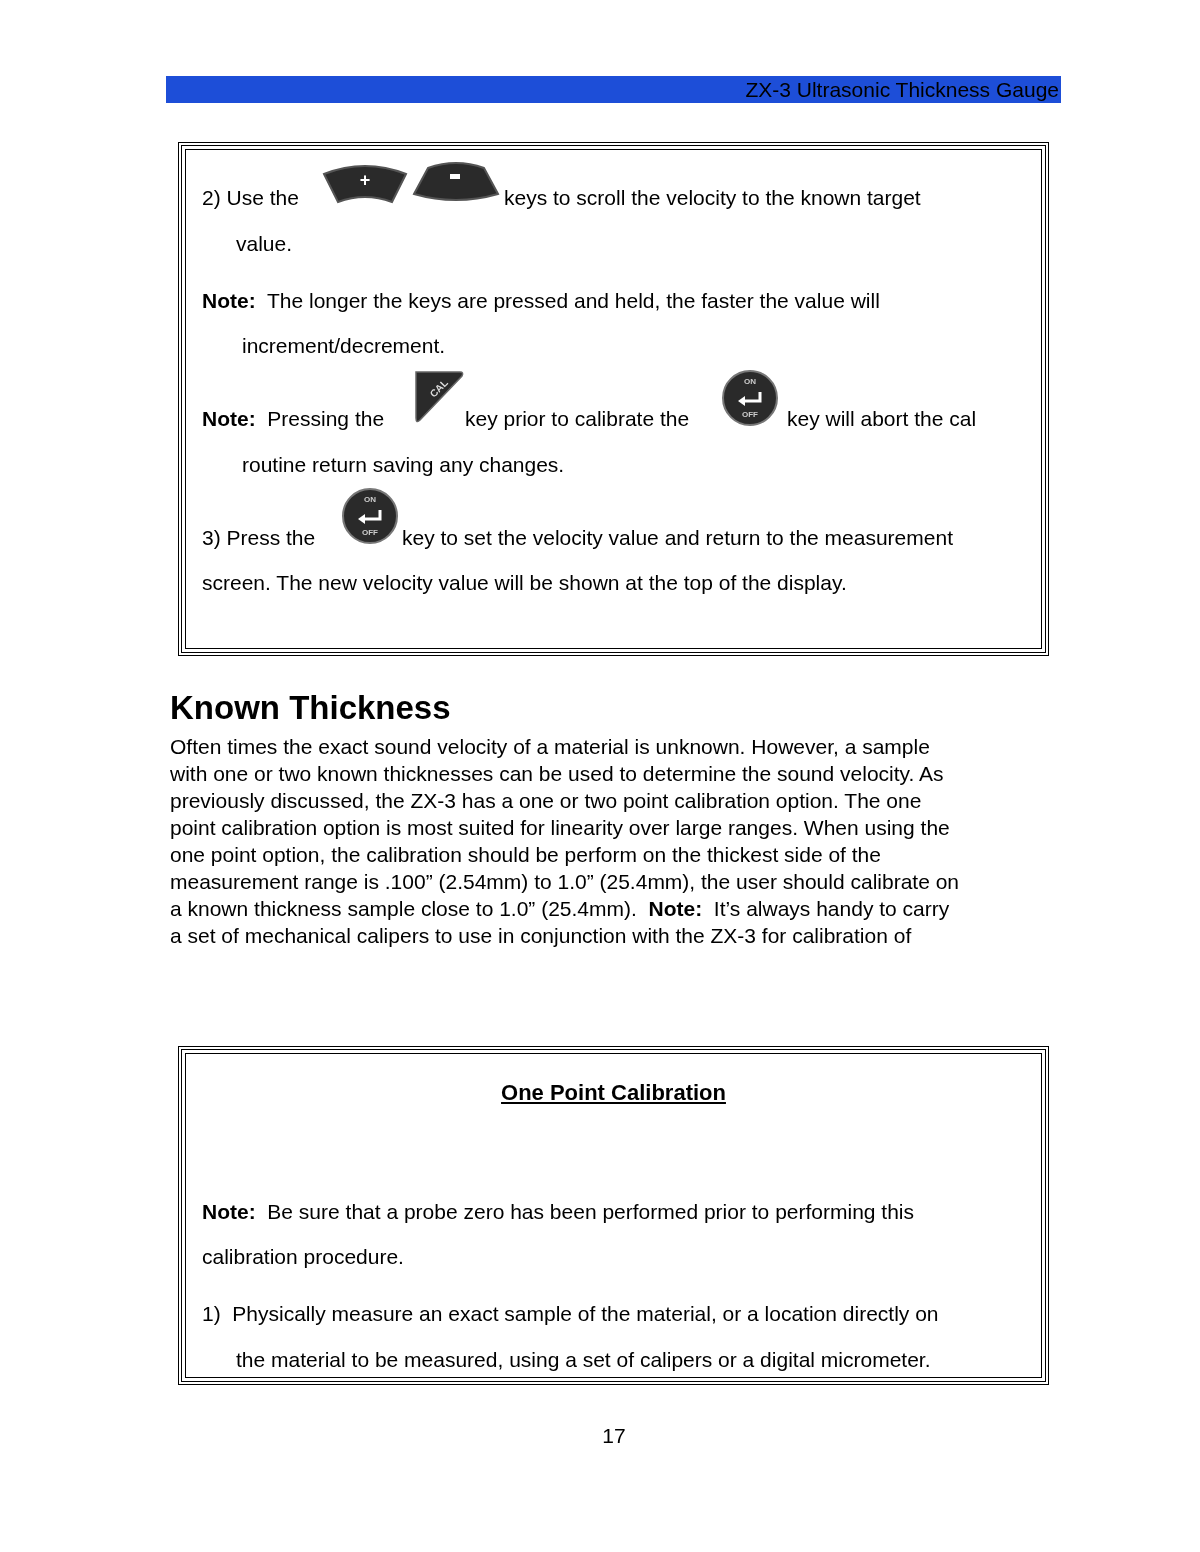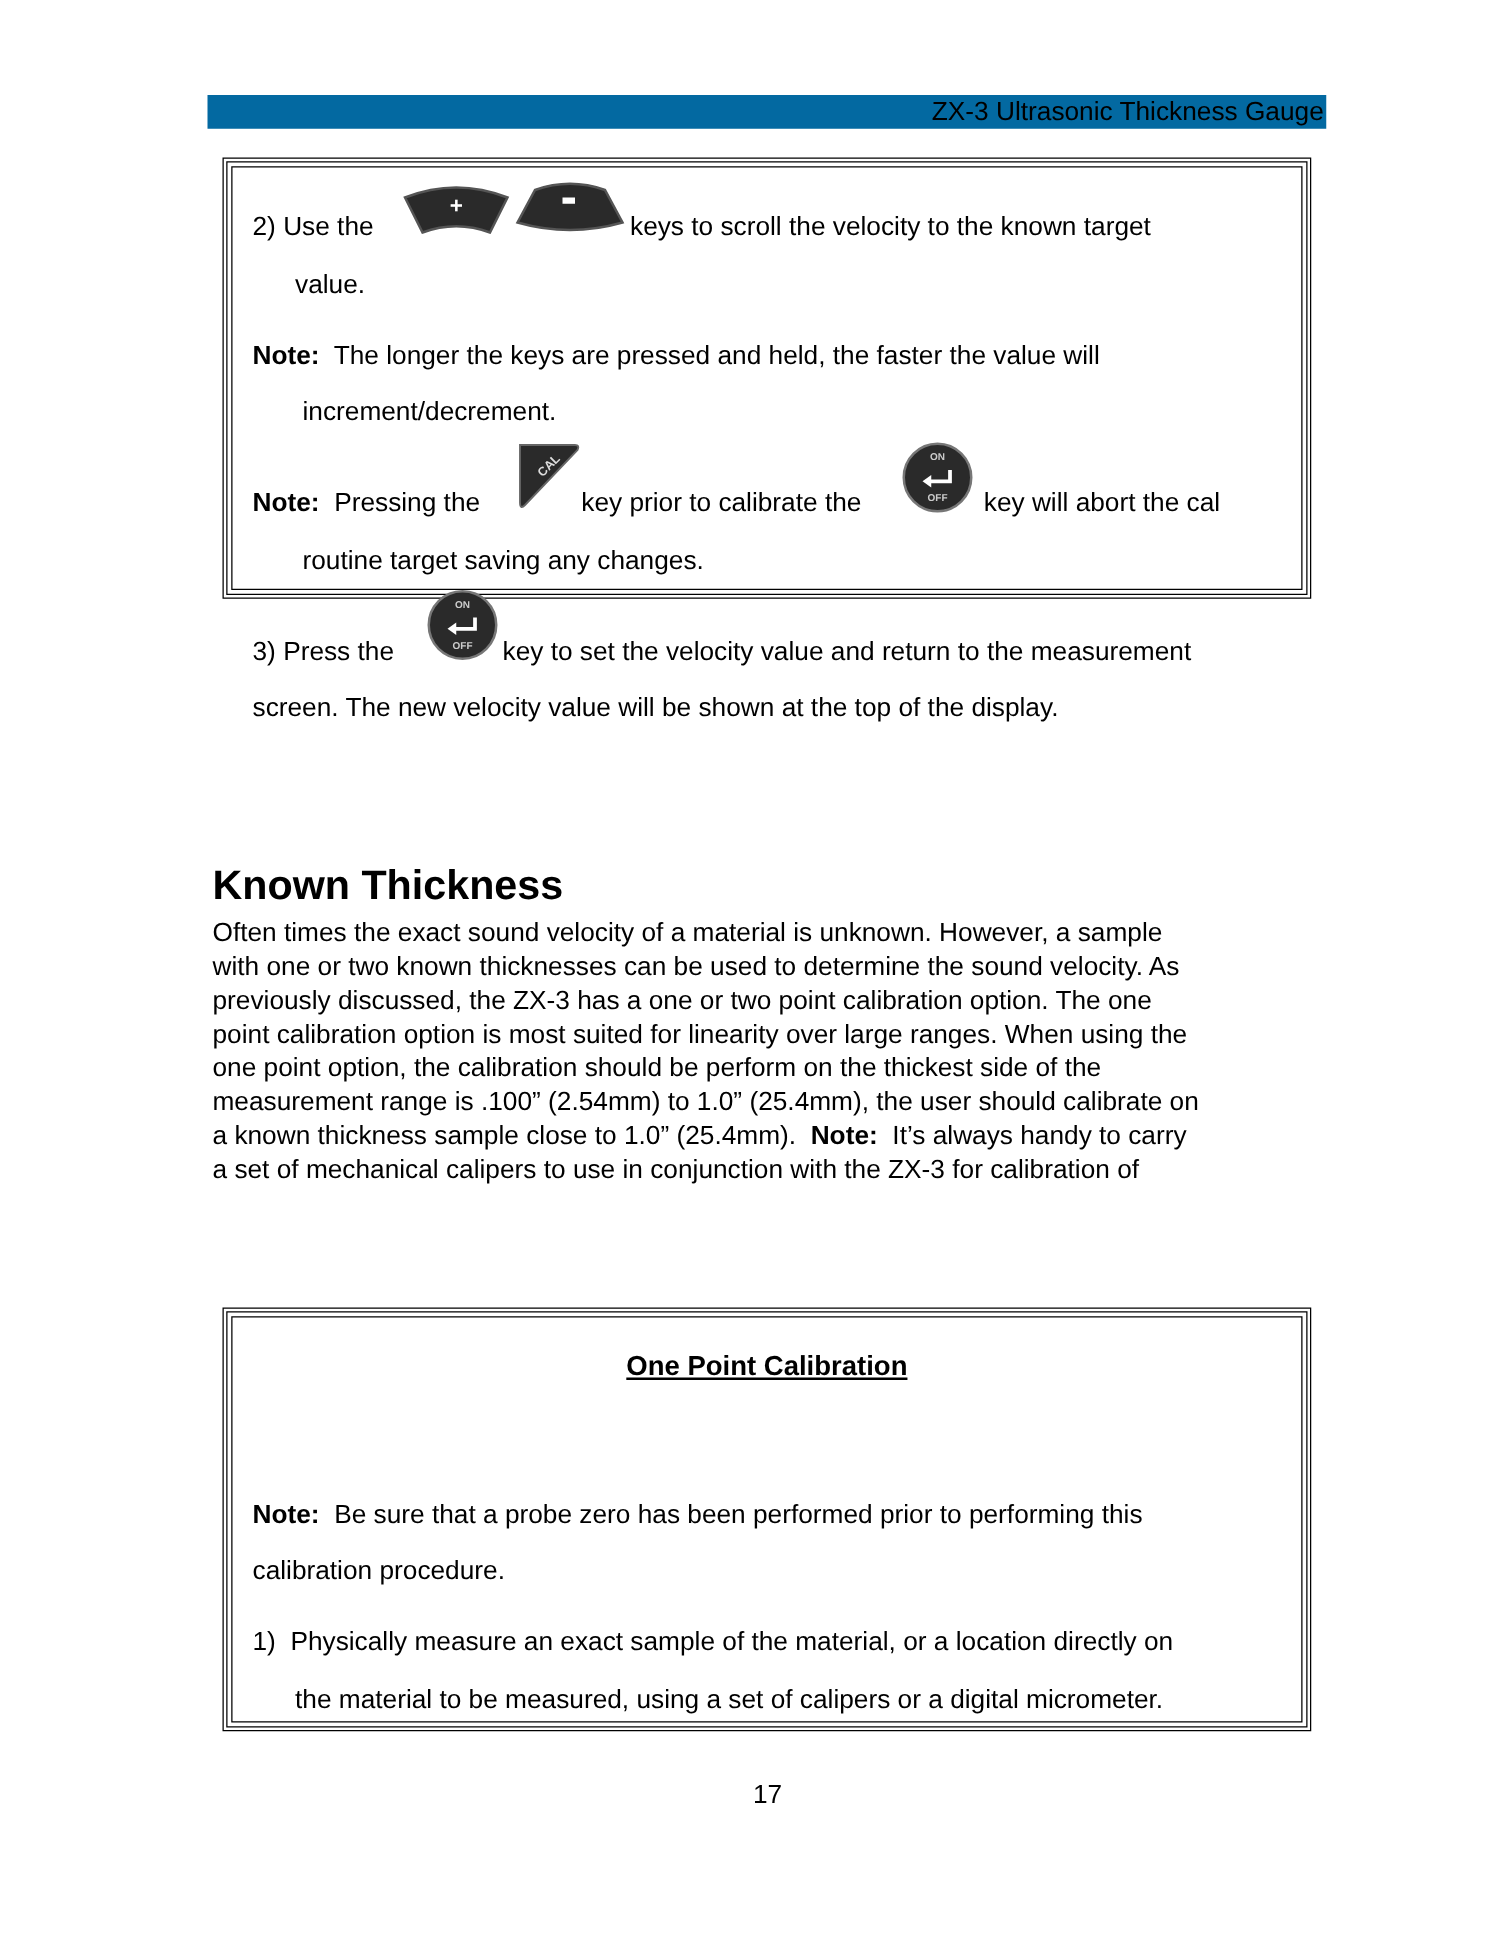--- a/index.html
+++ b/index.html
@@ -1,24 +1,24 @@
 <!DOCTYPE html>
 <html><head>
 <meta charset="utf-8">
 <style>
   html, body { margin: 0; padding: 0; background: #ffffff; }
   body { width: 1200px; height: 1552px; position: relative; overflow: hidden;
          font-family: "Liberation Sans", sans-serif; color: #000; }
   .header-bar { position: absolute; left: 166px; top: 76px; width: 895px; height: 27px;
-                background: #0369a1; }
+                background: #1d4ed8; }
   .header-title { position: absolute; right: 2px; top: 2px; font-size: 21px; line-height: 24px; }
 
   .box { position: absolute; left: 178px; width: 871px; box-sizing: border-box;
          border: 4px double #000; outline: 1px solid #000; outline-offset: -8px; }
-  .box1 { top: 126px; height: 353px; }
+  .box1 { top: 142px; height: 514px; }
   .box2 { top: 1046px; height: 339px; }
 
   .line { position: absolute; left: 20px; font-size: 21px; line-height: 24px; white-space: nowrap; }
   .b { font-weight: bold; }
 
   .key { display: inline-block; vertical-align: middle; position: absolute; }
 
   .heading { position: absolute; left: 170px; top: 689px; font-size: 33px; font-weight: bold; }
   .para { position: absolute; left: 170px; top: 733px; width: 900px; font-size: 21px; line-height: 27px; }
   .para-line { display: block; white-space: nowrap; }
@@ -76,21 +76,21 @@
     <circle cx="30" cy="30" r="27" fill="#2a2a2a" stroke="#777" stroke-width="2"></circle>
     <text x="30" y="16" fill="#ccc" font-size="8" font-weight="bold" text-anchor="middle" font-family="Liberation Sans, sans-serif">ON</text>
     <path d="M40,24 L40,33 L22,33" stroke="#fff" stroke-width="3" fill="none"></path>
     <path d="M18,33 L25,28 L25,38 Z" fill="#fff"></path>
     <text x="30" y="49" fill="#ccc" font-size="8" font-weight="bold" text-anchor="middle" font-family="Liberation Sans, sans-serif">OFF</text>
   </svg>
   <div class="line" style="left:605px; top:261px">
     <span>key will abort the cal</span>
   </div>
   <div class="line" style="left:60px; top:307px">
-    <span>routine target saving any changes.</span>
+    <span>routine return saving any changes.</span>
   </div>
 
   <div class="line" style="top:380px">
     <span>3)  Press the</span>
   </div>
   <svg class="key" style="left:158px; top:340px" width="60" height="60" viewBox="0 0 60 60">
     <circle cx="30" cy="30" r="27" fill="#2a2a2a" stroke="#777" stroke-width="2"></circle>
     <text x="30" y="16" fill="#ccc" font-size="8" font-weight="bold" text-anchor="middle" font-family="Liberation Sans, sans-serif">ON</text>
     <path d="M40,24 L40,33 L22,33" stroke="#fff" stroke-width="3" fill="none"></path>
     <path d="M18,33 L25,28 L25,38 Z" fill="#fff"></path>

